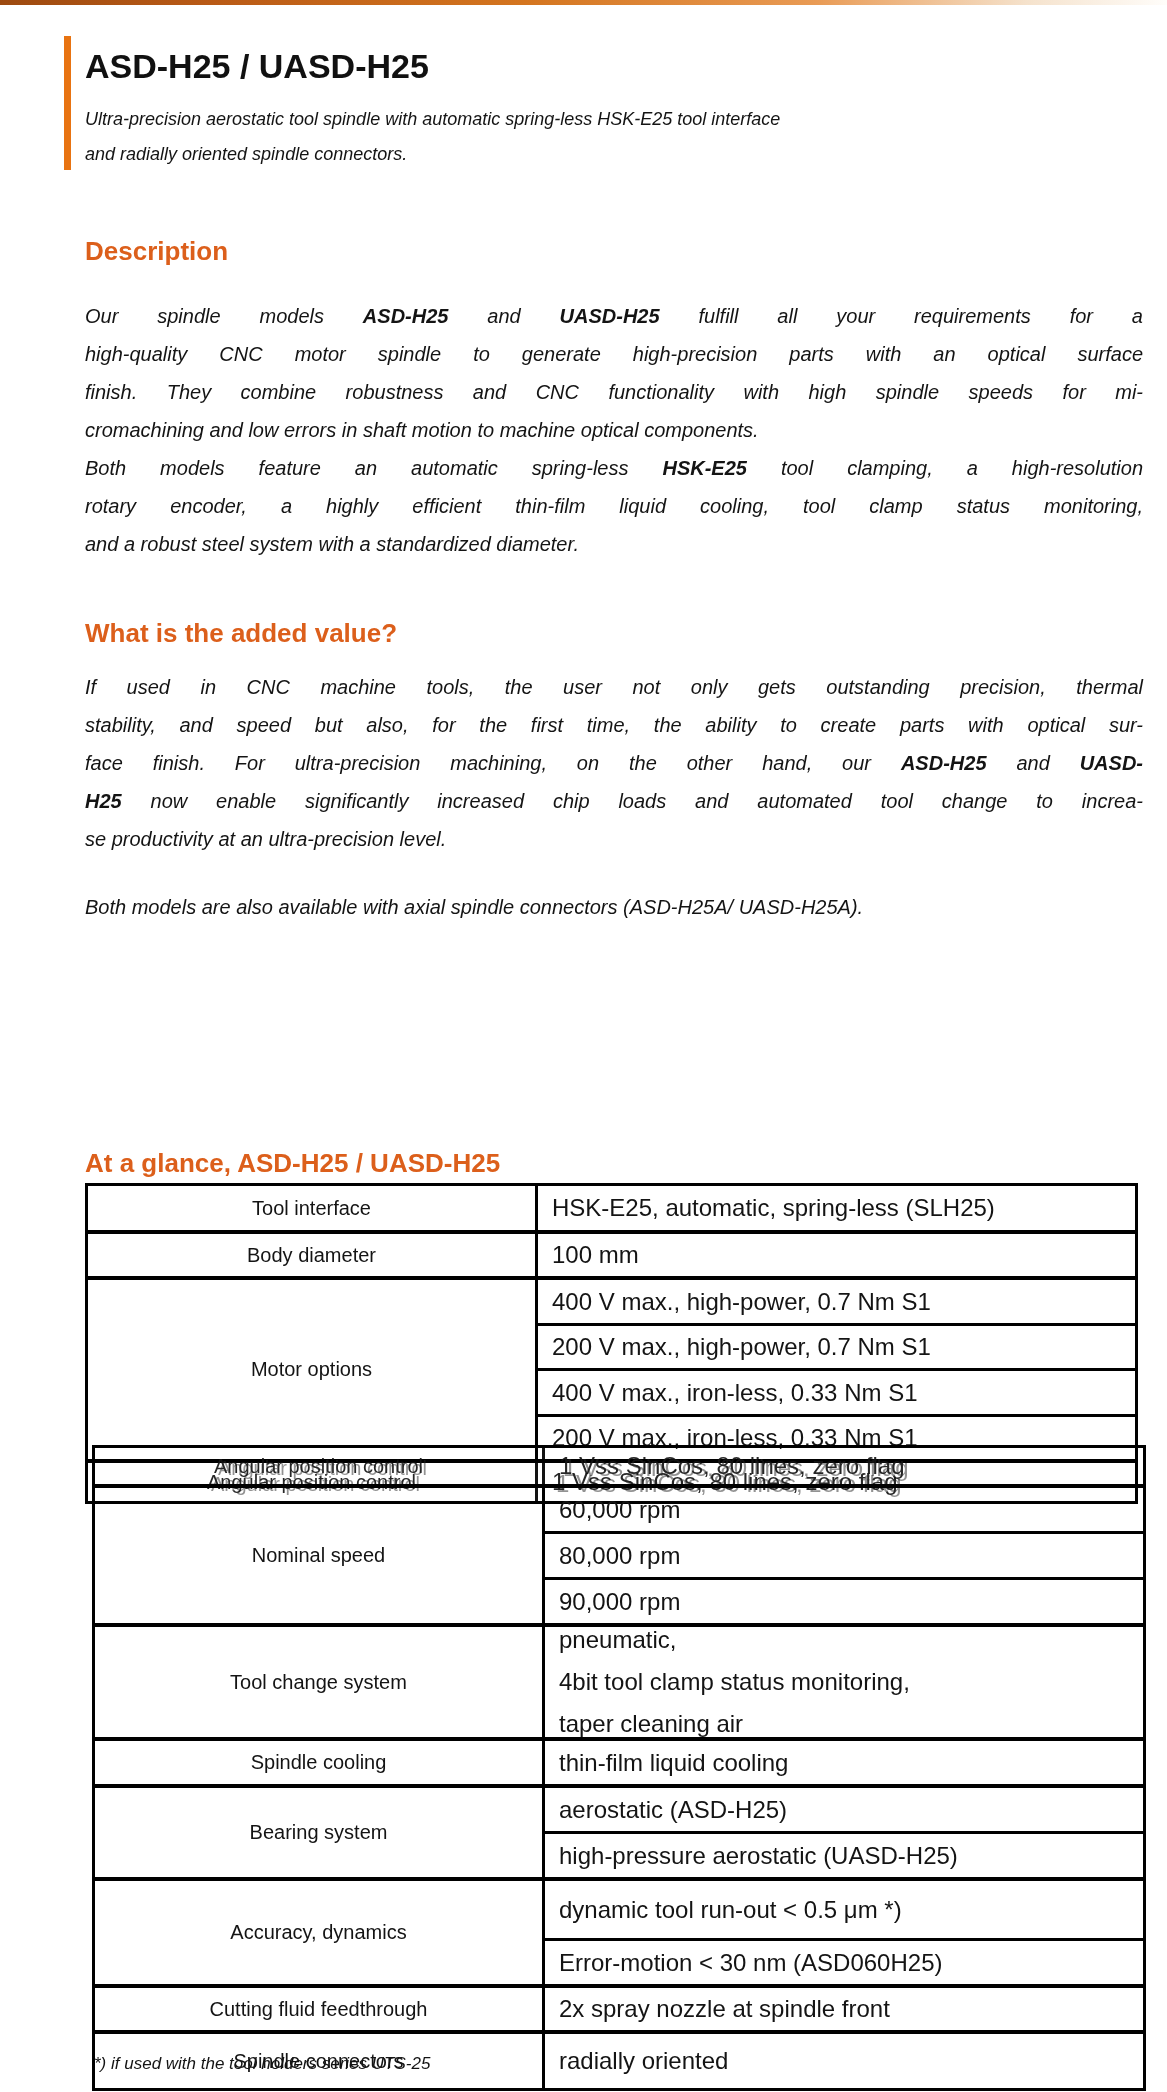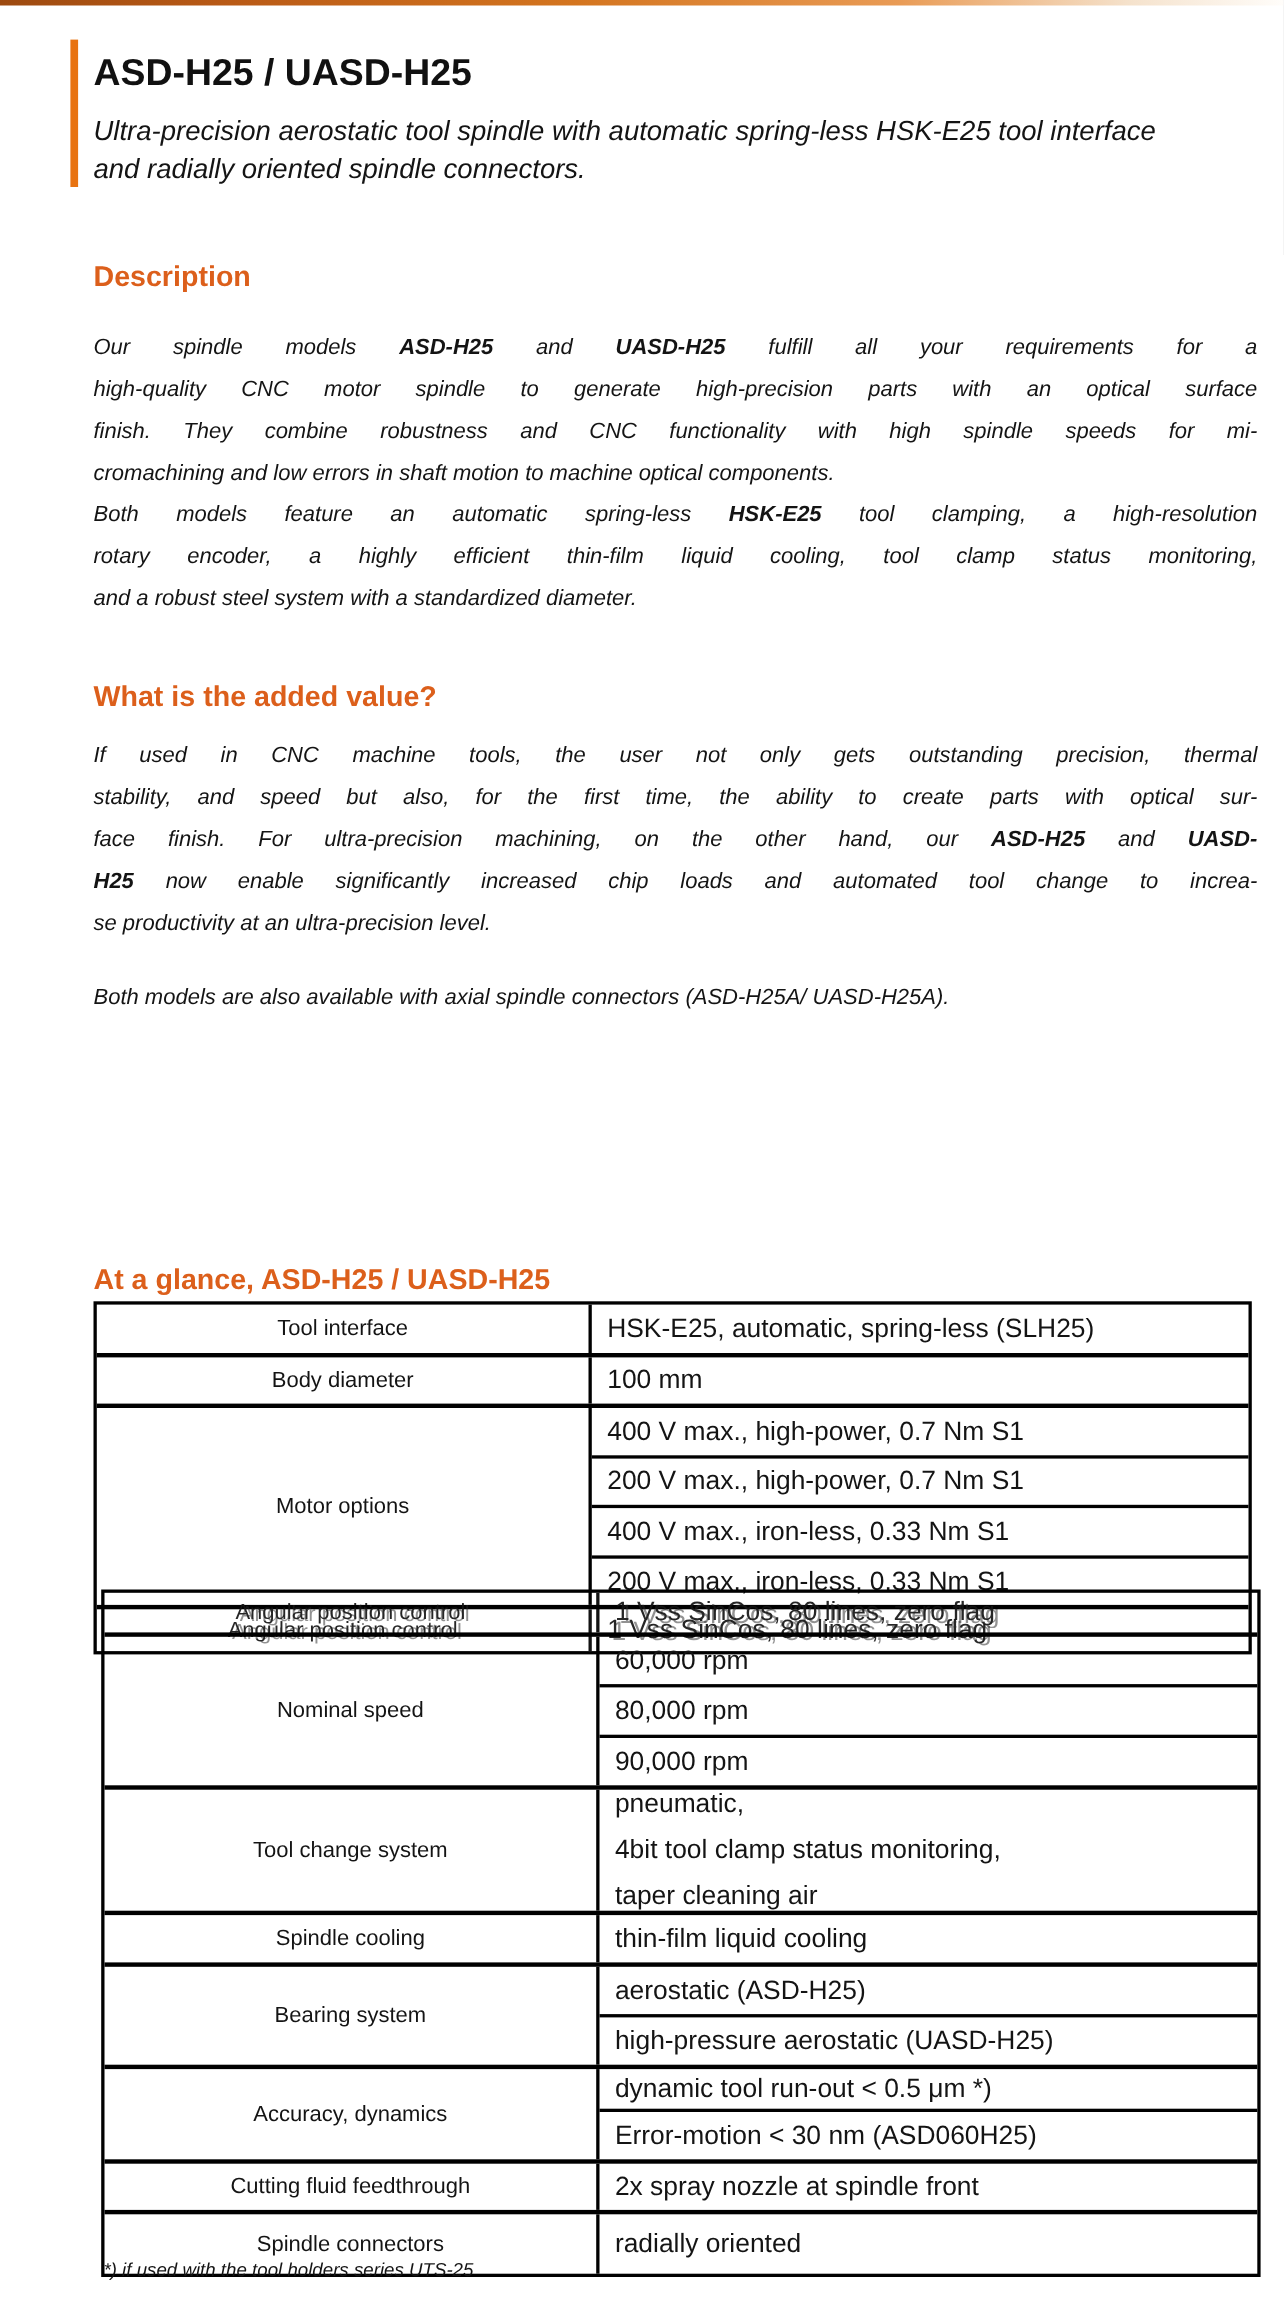--- a/index.html
+++ b/index.html
@@ -5,21 +5,21 @@
   html,body{margin:0;padding:0;background:#e8e8e8;}
   .page{
     position:relative;width:1167px;height:2092px;background:#ffffff;
     overflow:hidden;font-family:"Liberation Sans",sans-serif;color:#141414;
     margin:0 auto;
   }
   .topbar{position:absolute;left:0;top:0;width:1167px;height:5px;
     background:linear-gradient(90deg,#9d4a10 0%,#b95a16 18%,#d4751f 45%,#e99b55 70%,#f5e2cc 88%,#fffdfa 100%);}
   .accent{position:absolute;left:64px;top:36px;width:7px;height:134px;background:#e87311;}
   .title{position:absolute;left:85px;top:24px;font-size:34px;font-weight:700;color:#111;}
-  .subtitle{position:absolute;left:85px;top:102px;width:1010px;font-size:25px;font-style:italic;line-height:35px;}
+  .subtitle{position:absolute;left:85px;top:102px;width:1010px;font-size:18px;font-style:italic;line-height:35px;}
   .heading{position:absolute;left:85px;font-size:26px;font-weight:700;color:#dc5f1b;}
   #h-desc{top:214px}
   #h-value{top:596px}
   #h-glance{top:1126px}
   .para{position:absolute;left:85px;width:1058px;font-size:20px;line-height:38px;font-style:italic;}
   #p1{top:297px}
   #p2{top:449px}
   #p3{top:668px}
   #p4{top:888px}
   .para .jl{text-align:justify;text-align-last:justify;}
@@ -144,21 +144,21 @@
       <div class="grow">
         <div class="glabel">Bearing system</div>
         <div class="gvals">
           <div class="gval" style="height: 43px;">aerostatic (ASD-H25)</div>
           <div class="gval" style="height: 43px;">high-pressure aerostatic (UASD-H25)</div>
         </div>
       </div>
       <div class="grow">
         <div class="glabel">Accuracy, dynamics</div>
         <div class="gvals">
-          <div class="gval" style="height: 36px; border-radius: 11px;">dynamic tool run-out &lt; 0.5 μm *)</div>
+          <div class="gval" style="height: 57px; border-radius: 11px;">dynamic tool run-out &lt; 0.5 μm *)</div>
           <div class="gval" style="height: 43px;">Error-motion &lt; 30 nm (ASD060H25)</div>
         </div>
       </div>
       <div class="grow">
         <div class="glabel">Cutting fluid feedthrough</div>
         <div class="gvals">
           <div class="gval" style="height: 42px;">2x spray nozzle at spindle front</div>
         </div>
       </div>
       <div class="grow">

